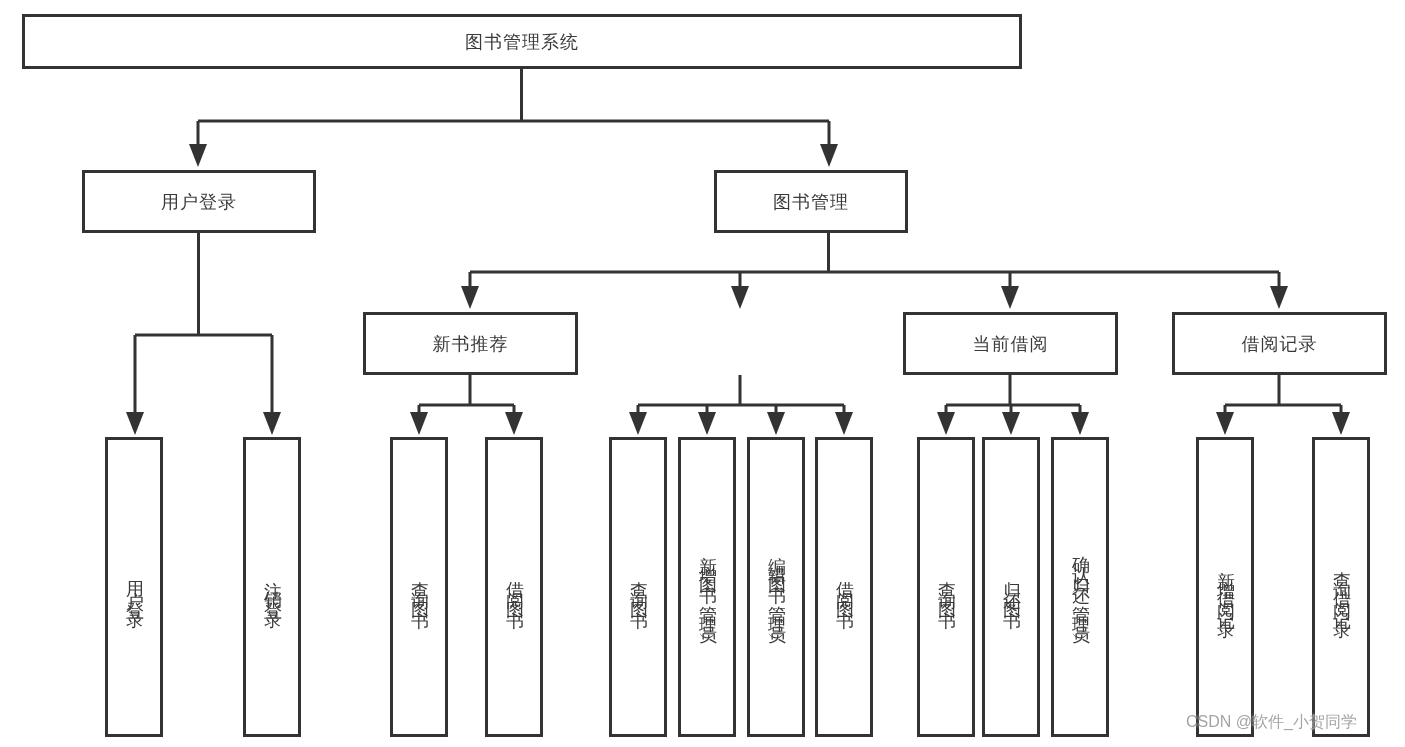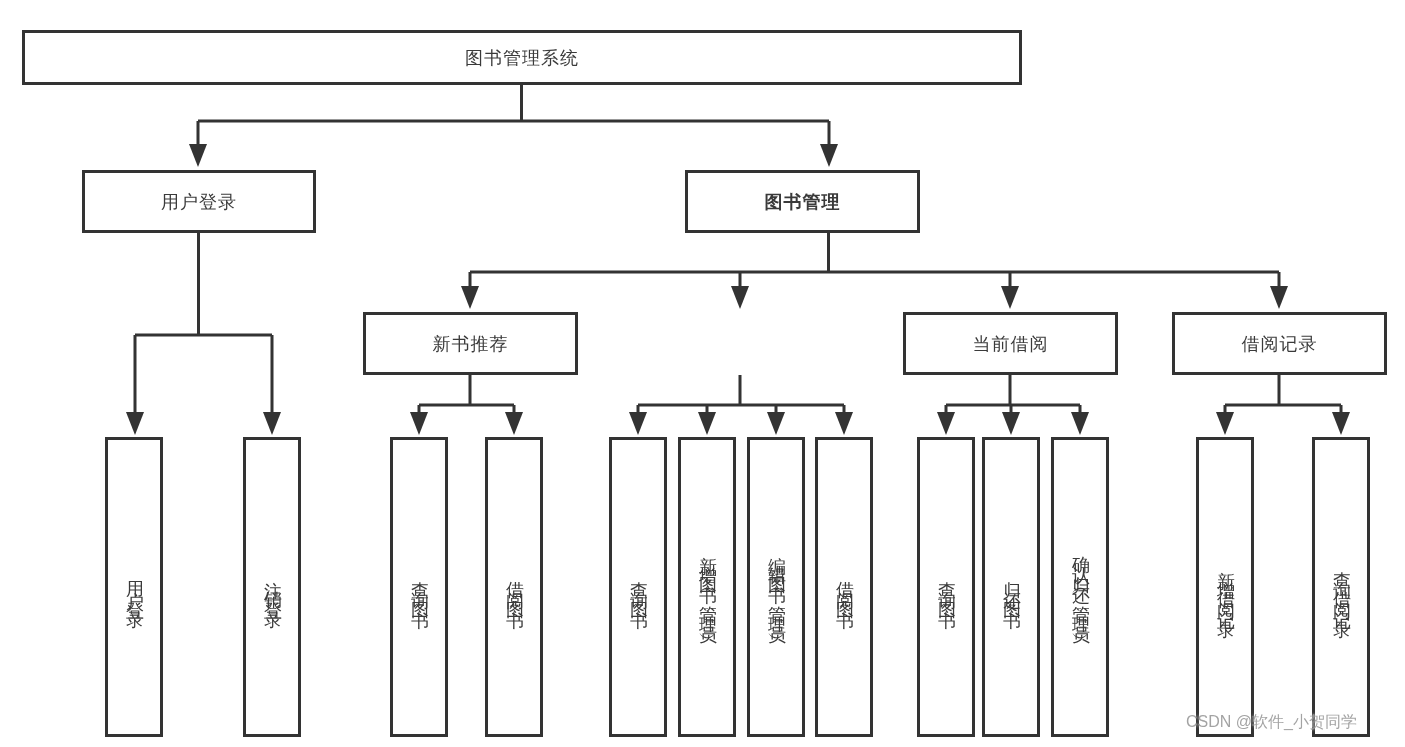--- a/index.html
+++ b/index.html
@@ -34,24 +34,24 @@
   }
   .v-box span.v-label {
     writing-mode: vertical-rl;
     text-orientation: mixed;
     font-size: 18px;
     letter-spacing: 10px;
     line-height: 1.1;
     white-space: nowrap;
   }
   
-  .root-box  { left: 22px;   top: 30px;  width: 1000px; height: 55px; }
+  .root-box  { left: 22px;   top: 14px;  width: 1000px; height: 55px; }
   .l2-box    { top: 170px; height: 63px; }
   .b-userlogin { left: 82px;  width: 234px; }
-  .b-bookmgmt  { left: 685px; width: 235px; font-weight: bold; }
+  .b-bookmgmt  { left: 714px; width: 194px; }
   .l3-box    { top: 312px; height: 63px; width: 215px; }
   .b-recommend { left: 363px; }
   .b-borrow    { left: 633px; }
   .b-current   { left: 903px; }
   .b-records   { left: 1172px; }
   .l4-box    { top: 437px; height: 300px; width: 58px; }
   .p1  { left: 105px; }
   .p2  { left: 243px; }
   .p3  { left: 390px; }
   .p4  { left: 485px; }

